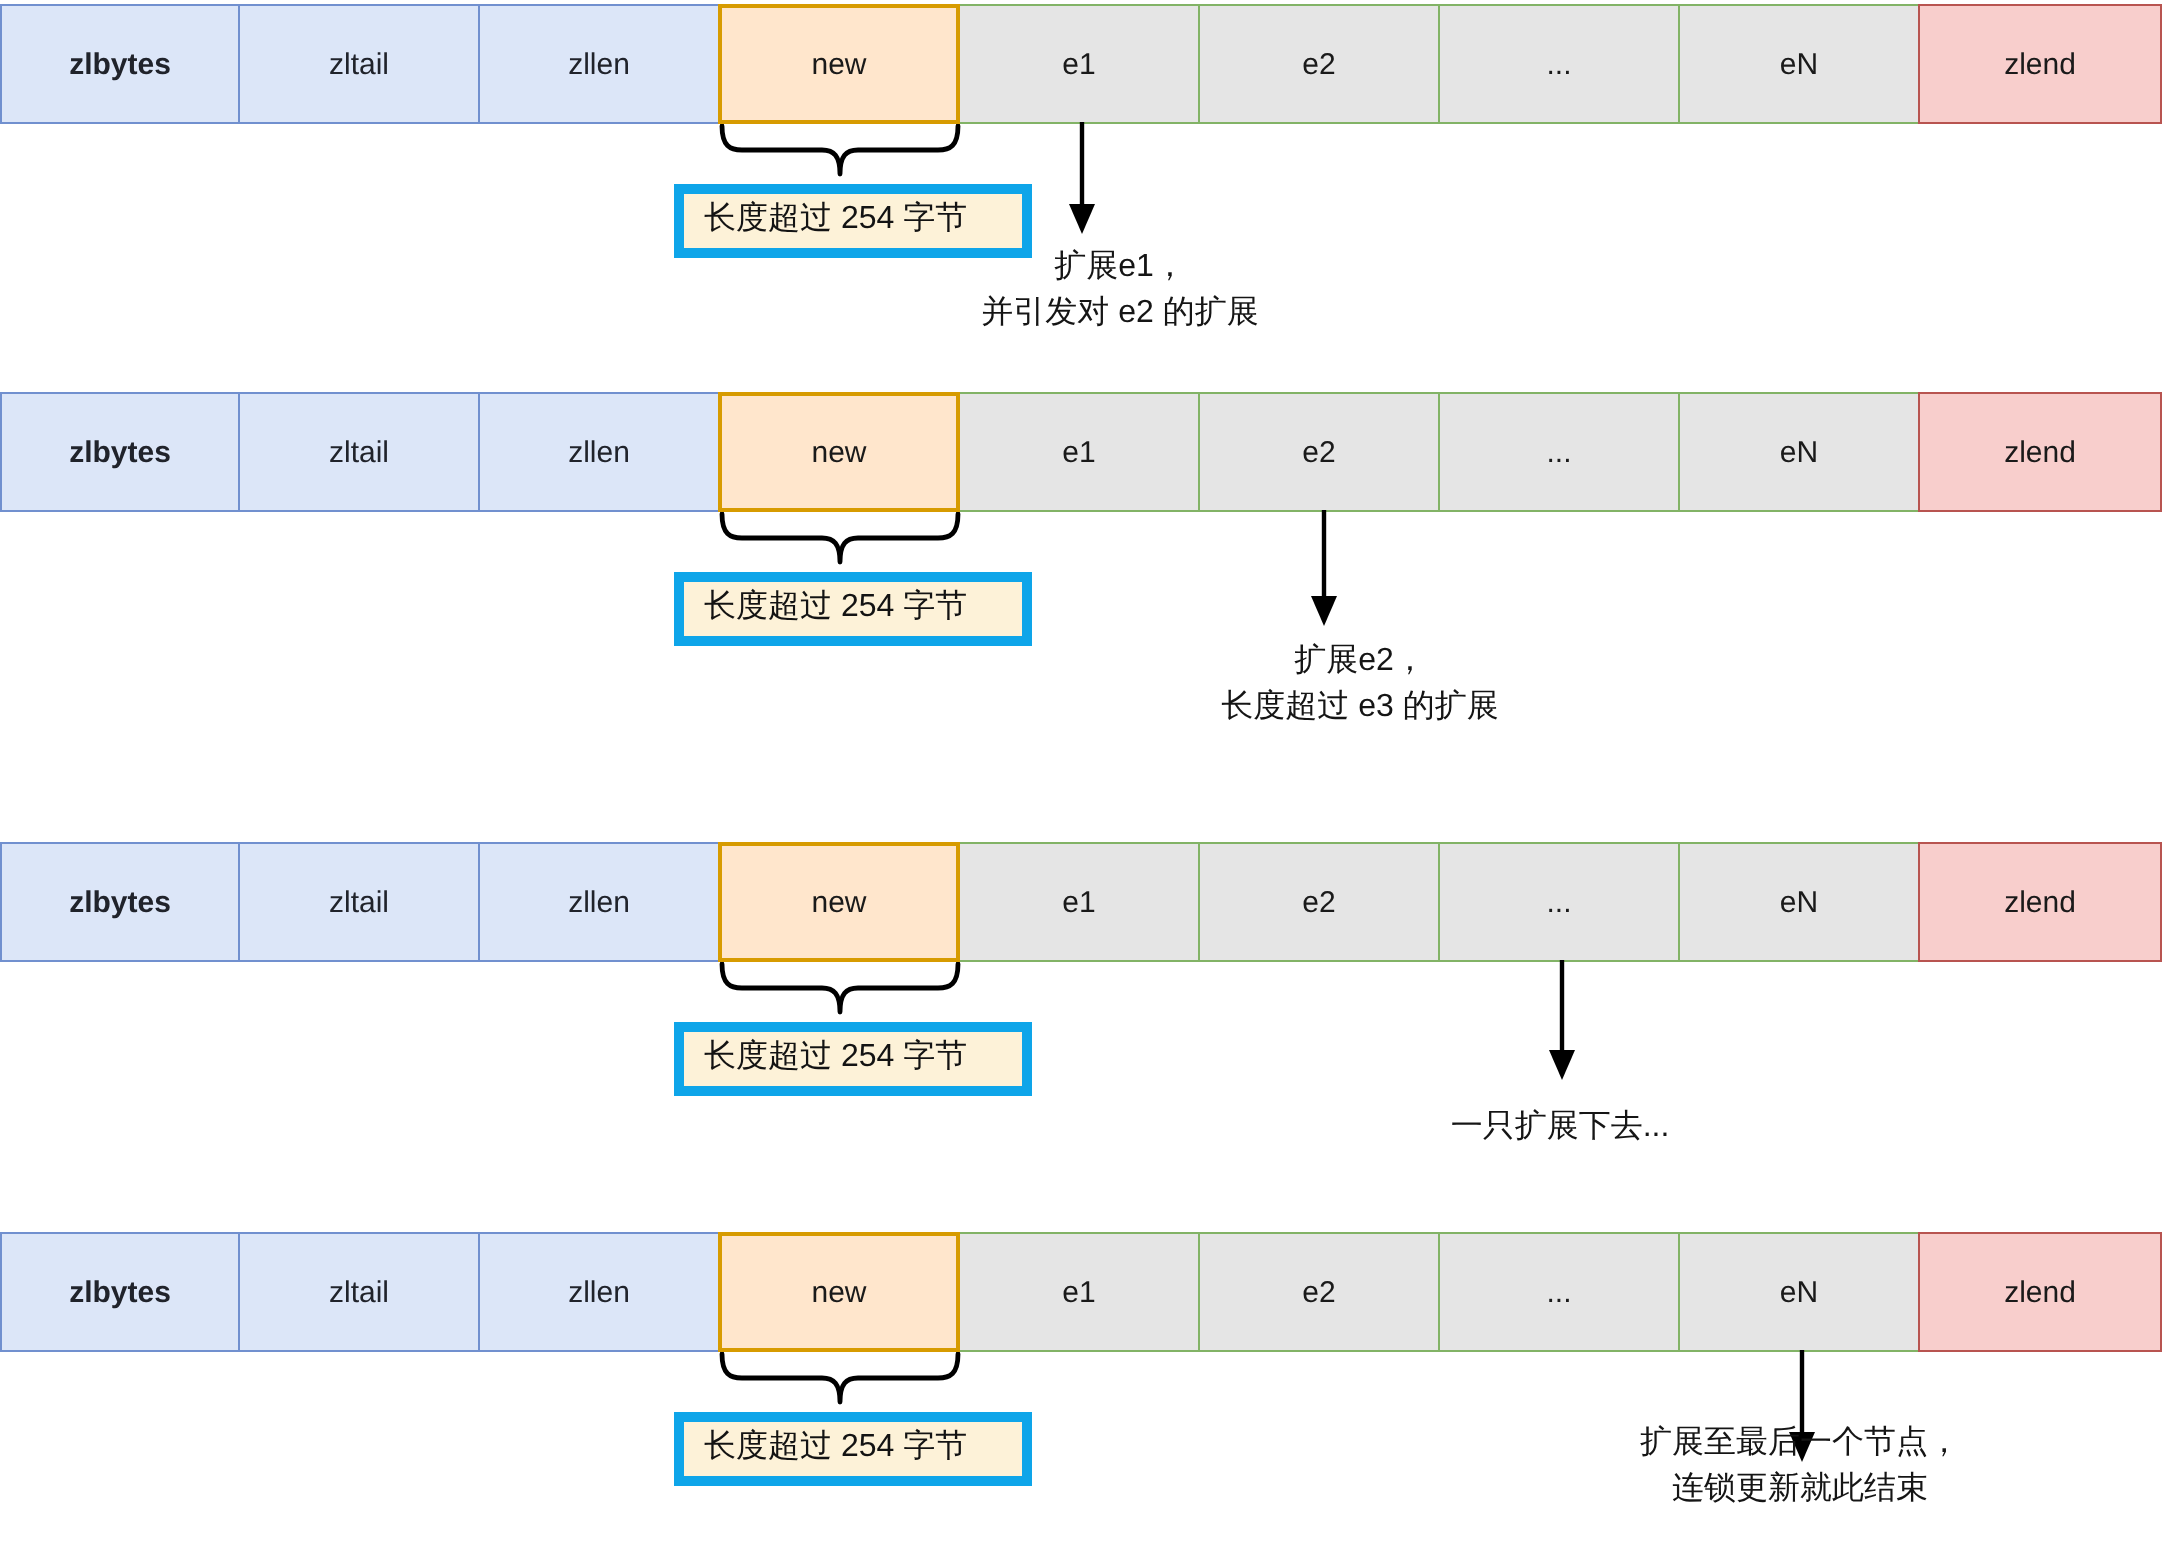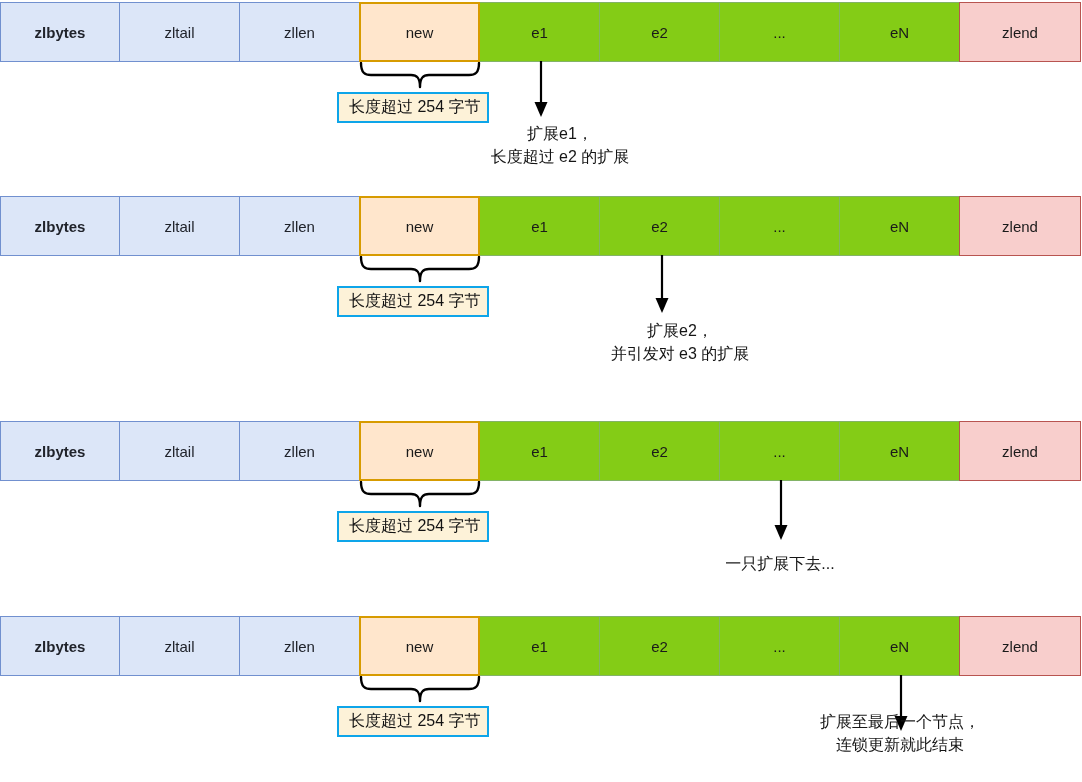--- a/index.html
+++ b/index.html
@@ -41,45 +41,45 @@
     border-color: #7190cf;
     color: #20232b;
   }
   .cell.orange {
     background: #ffe6cc;
     border: 2px solid #d79b00;
     z-index: 3;
     position: relative;
   }
   .cell.green {
-    background: #84cc16;
+    background: #e5e5e5;
     border-color: #82b366;
   }
   .cell.red {
     background: #f8cecc;
     border-color: #b85450;
   }
   .cell.bold { font-weight: bold; }
 
   
   .brace-wrap {
     position: absolute;
     width: 122px;
     height: 26px;
   }
   .brace-wrap svg { display: block; }
 
   .tooltip {
     position: absolute;
     box-sizing: border-box;
     background: #fdf2d8;
-    border: 2px solid #0ea5e9;
+    border: 5px solid #0ea5e9;
     color: #131313;
     font-size: 16px;
-    padding: 3px 6px 5px 10px;
+    padding: 3px 27px 5px 10px;
     white-space: nowrap;
     line-height: 1.2;
   }
 
   
   .arrow {
     position: absolute;
   }
   .arrow svg { display: block; }
 
@@ -116,21 +116,21 @@
 </div>
 <div class="tooltip" style="left:337px; top:92px;">长度超过 254 字节</div>
 
 <div class="arrow" style="left:531px; top:61px;">
   <svg width="20" height="58" viewBox="0 0 20 58">
     <line x1="10" y1="0" x2="10" y2="44" stroke="#000" stroke-width="2.2"></line>
     <path d="M10,56 L3.5,41 L16.5,41 Z" fill="#000"></path>
   </svg>
 </div>
 <div class="caption" style="left:560px; top:122px;">扩展e1，
-长度超过 e2 的扩展</div>
+并引发对 e2 的扩展</div>
 
 <div class="ziplist" style="top:196px;">
   <div class="cell blue bold" style="width:120px">zlbytes</div>
   <div class="cell blue" style="width:121px">zltail</div>
   <div class="cell blue" style="width:121px">zllen</div>
   <div class="cell orange" style="width:121px">new</div>
   <div class="cell green" style="width:121px">e1</div>
   <div class="cell green" style="width:121px">e2</div>
   <div class="cell green" style="width:121px">...</div>
   <div class="cell green" style="width:121px">eN</div>
@@ -144,21 +144,21 @@
 </div>
 <div class="tooltip" style="left:337px; top:286px;">长度超过 254 字节</div>
 
 <div class="arrow" style="left:652px; top:255px;">
   <svg width="20" height="60" viewBox="0 0 20 60">
     <line x1="10" y1="0" x2="10" y2="46" stroke="#000" stroke-width="2.2"></line>
     <path d="M10,58 L3.5,43 L16.5,43 Z" fill="#000"></path>
   </svg>
 </div>
 <div class="caption" style="left:680px; top:319px;">扩展e2，
-并引发对 e3 的扩展</div>
+长度超过 e3 的扩展</div>
 
 <div class="ziplist" style="top:421px;">
   <div class="cell blue bold" style="width:120px">zlbytes</div>
   <div class="cell blue" style="width:121px">zltail</div>
   <div class="cell blue" style="width:121px">zllen</div>
   <div class="cell orange" style="width:121px">new</div>
   <div class="cell green" style="width:121px">e1</div>
   <div class="cell green" style="width:121px">e2</div>
   <div class="cell green" style="width:121px">...</div>
   <div class="cell green" style="width:121px">eN</div>

